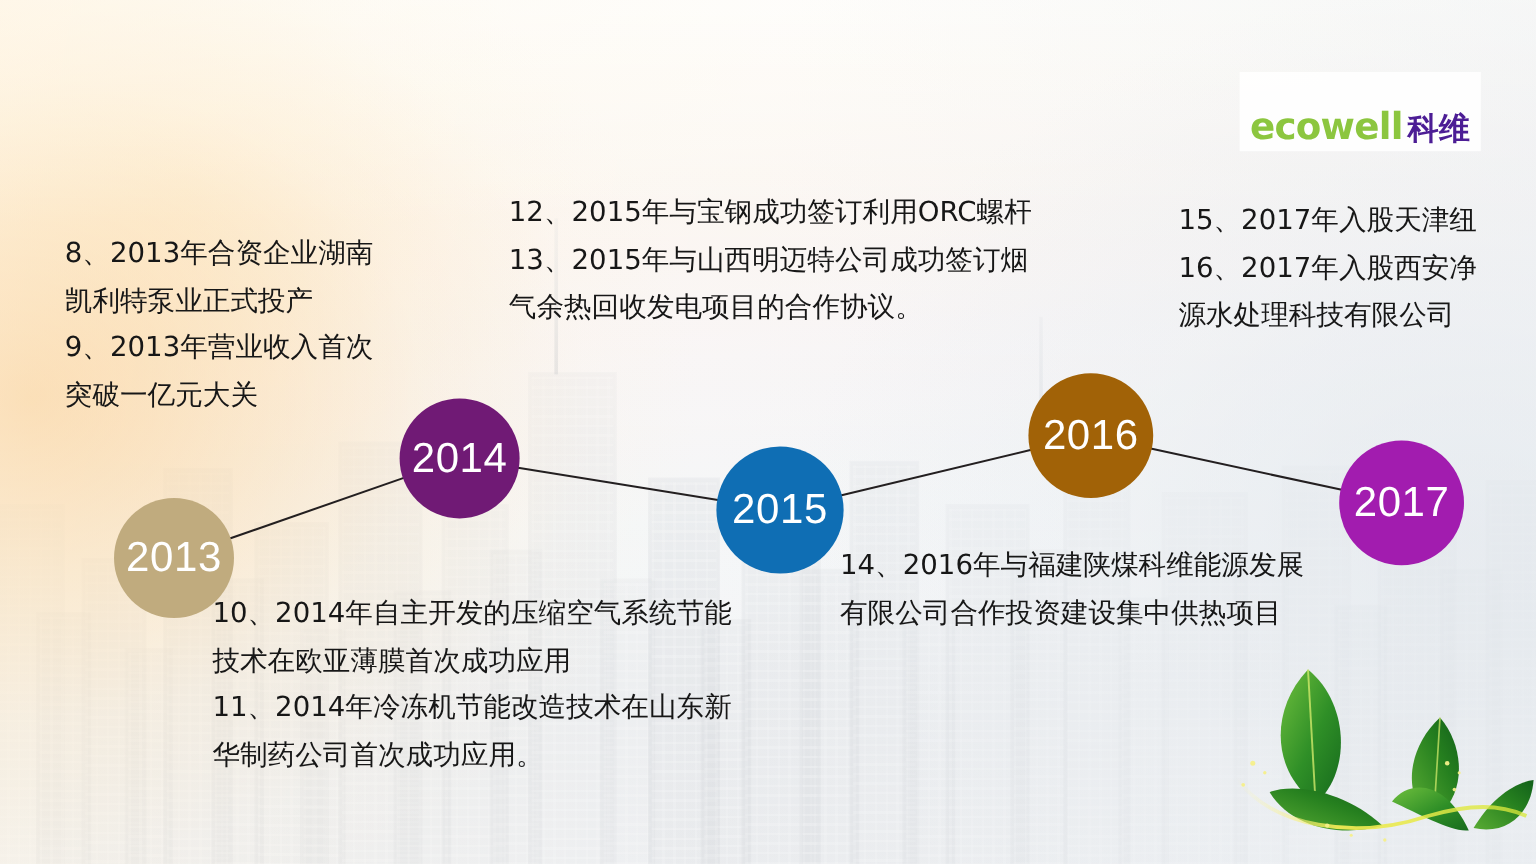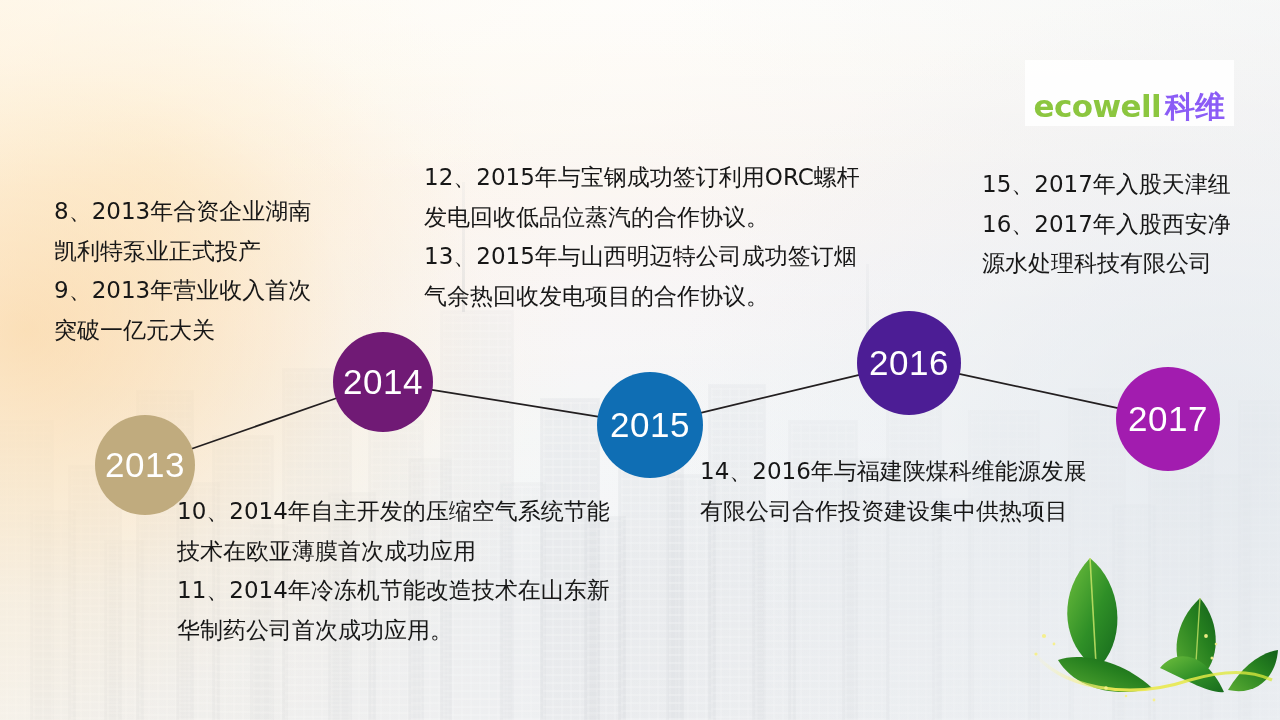--- a/index.html
+++ b/index.html
@@ -100,21 +100,21 @@
   .logo{
     position:absolute;right:46px;top:60px;
     background:rgba(255,255,255,.88);
     padding:3px 9px 4px 9px;display:flex;align-items:baseline;gap:4px;
   }
   .logo-word{
     font-size:31px;font-weight:bold;color:#8cc63f;letter-spacing:-.6px;
     font-family:"DejaVu Sans","Liberation Sans",sans-serif;line-height:1;margin-top:28px;
   }
   .logo-cn{
-    font-size:30px;font-weight:bold;color:#8b5cf6;letter-spacing:0px;
+    font-size:26px;font-weight:bold;color:#4c1d95;letter-spacing:0px;
     font-family:"DejaVu Sans","Liberation Sans",sans-serif;line-height:1;text-align:right;
   }
 
   
   #timeline-svg{position:absolute;left:0;top:0;width:1280px;height:720px;}
   .node{
     position:absolute;border-radius:50%;
     display:flex;align-items:center;justify-content:center;
     color:#ffffff;font-family:"Liberation Sans",sans-serif;
     font-size:35px;letter-spacing:.5px;
@@ -240,38 +240,37 @@
   <div id="nodes">
       <div class="node" style="left: 95px; top: 415px; width: 100px; height: 100px; background: rgb(192, 171, 126);">
         <span>2013</span>
       </div>
       <div class="node" style="left: 333px; top: 332px; width: 100px; height: 100px; background: #701a75;">
         <span>2014</span>
       </div>
       <div class="node" style="left: 597px; top: 372px; width: 106px; height: 106px; background: rgb(15, 110, 180);">
         <span>2015</span>
       </div>
-      <div class="node" style="left: 857px; top: 311px; width: 104px; height: 104px; background: #4c1d95;">
+      <div class="node" style="left: 857px; top: 311px; width: 104px; height: 104px; background: #a16207;">
         <span>2016</span>
       </div>
       <div class="node" style="left: 1116px; top: 367px; width: 104px; height: 104px; background: #a21caf;">
         <span>2017</span>
       </div>
     </div>
 
   <div class="tblock" id="blk0" style="left:54px;  top:192px; width:300px;">
       <p>8、2013年合资企业湖南</p>
       <p>凯利特泵业正式投产</p>
       <p>9、2013年营业收入首次</p>
       <p>突破一亿元大关</p>
     </div>
 
   <div class="tblock" id="blk1" style="left:424px; top:158px; width:506px;">
       <p>12、2015年与宝钢成功签订利用ORC螺杆</p>
-      <p>发电回收低品位蒸汽的合作协议。</p>
       <p>13、2015年与山西明迈特公司成功签订烟</p>
       <p>气余热回收发电项目的合作协议。</p>
     </div>
 
   <div class="tblock" id="blk2" style="left:982px; top:165px; width:276px;">
       <p>15、2017年入股天津纽</p>
       <p>16、2017年入股西安净</p>
       <p>源水处理科技有限公司</p>
     </div>
 

